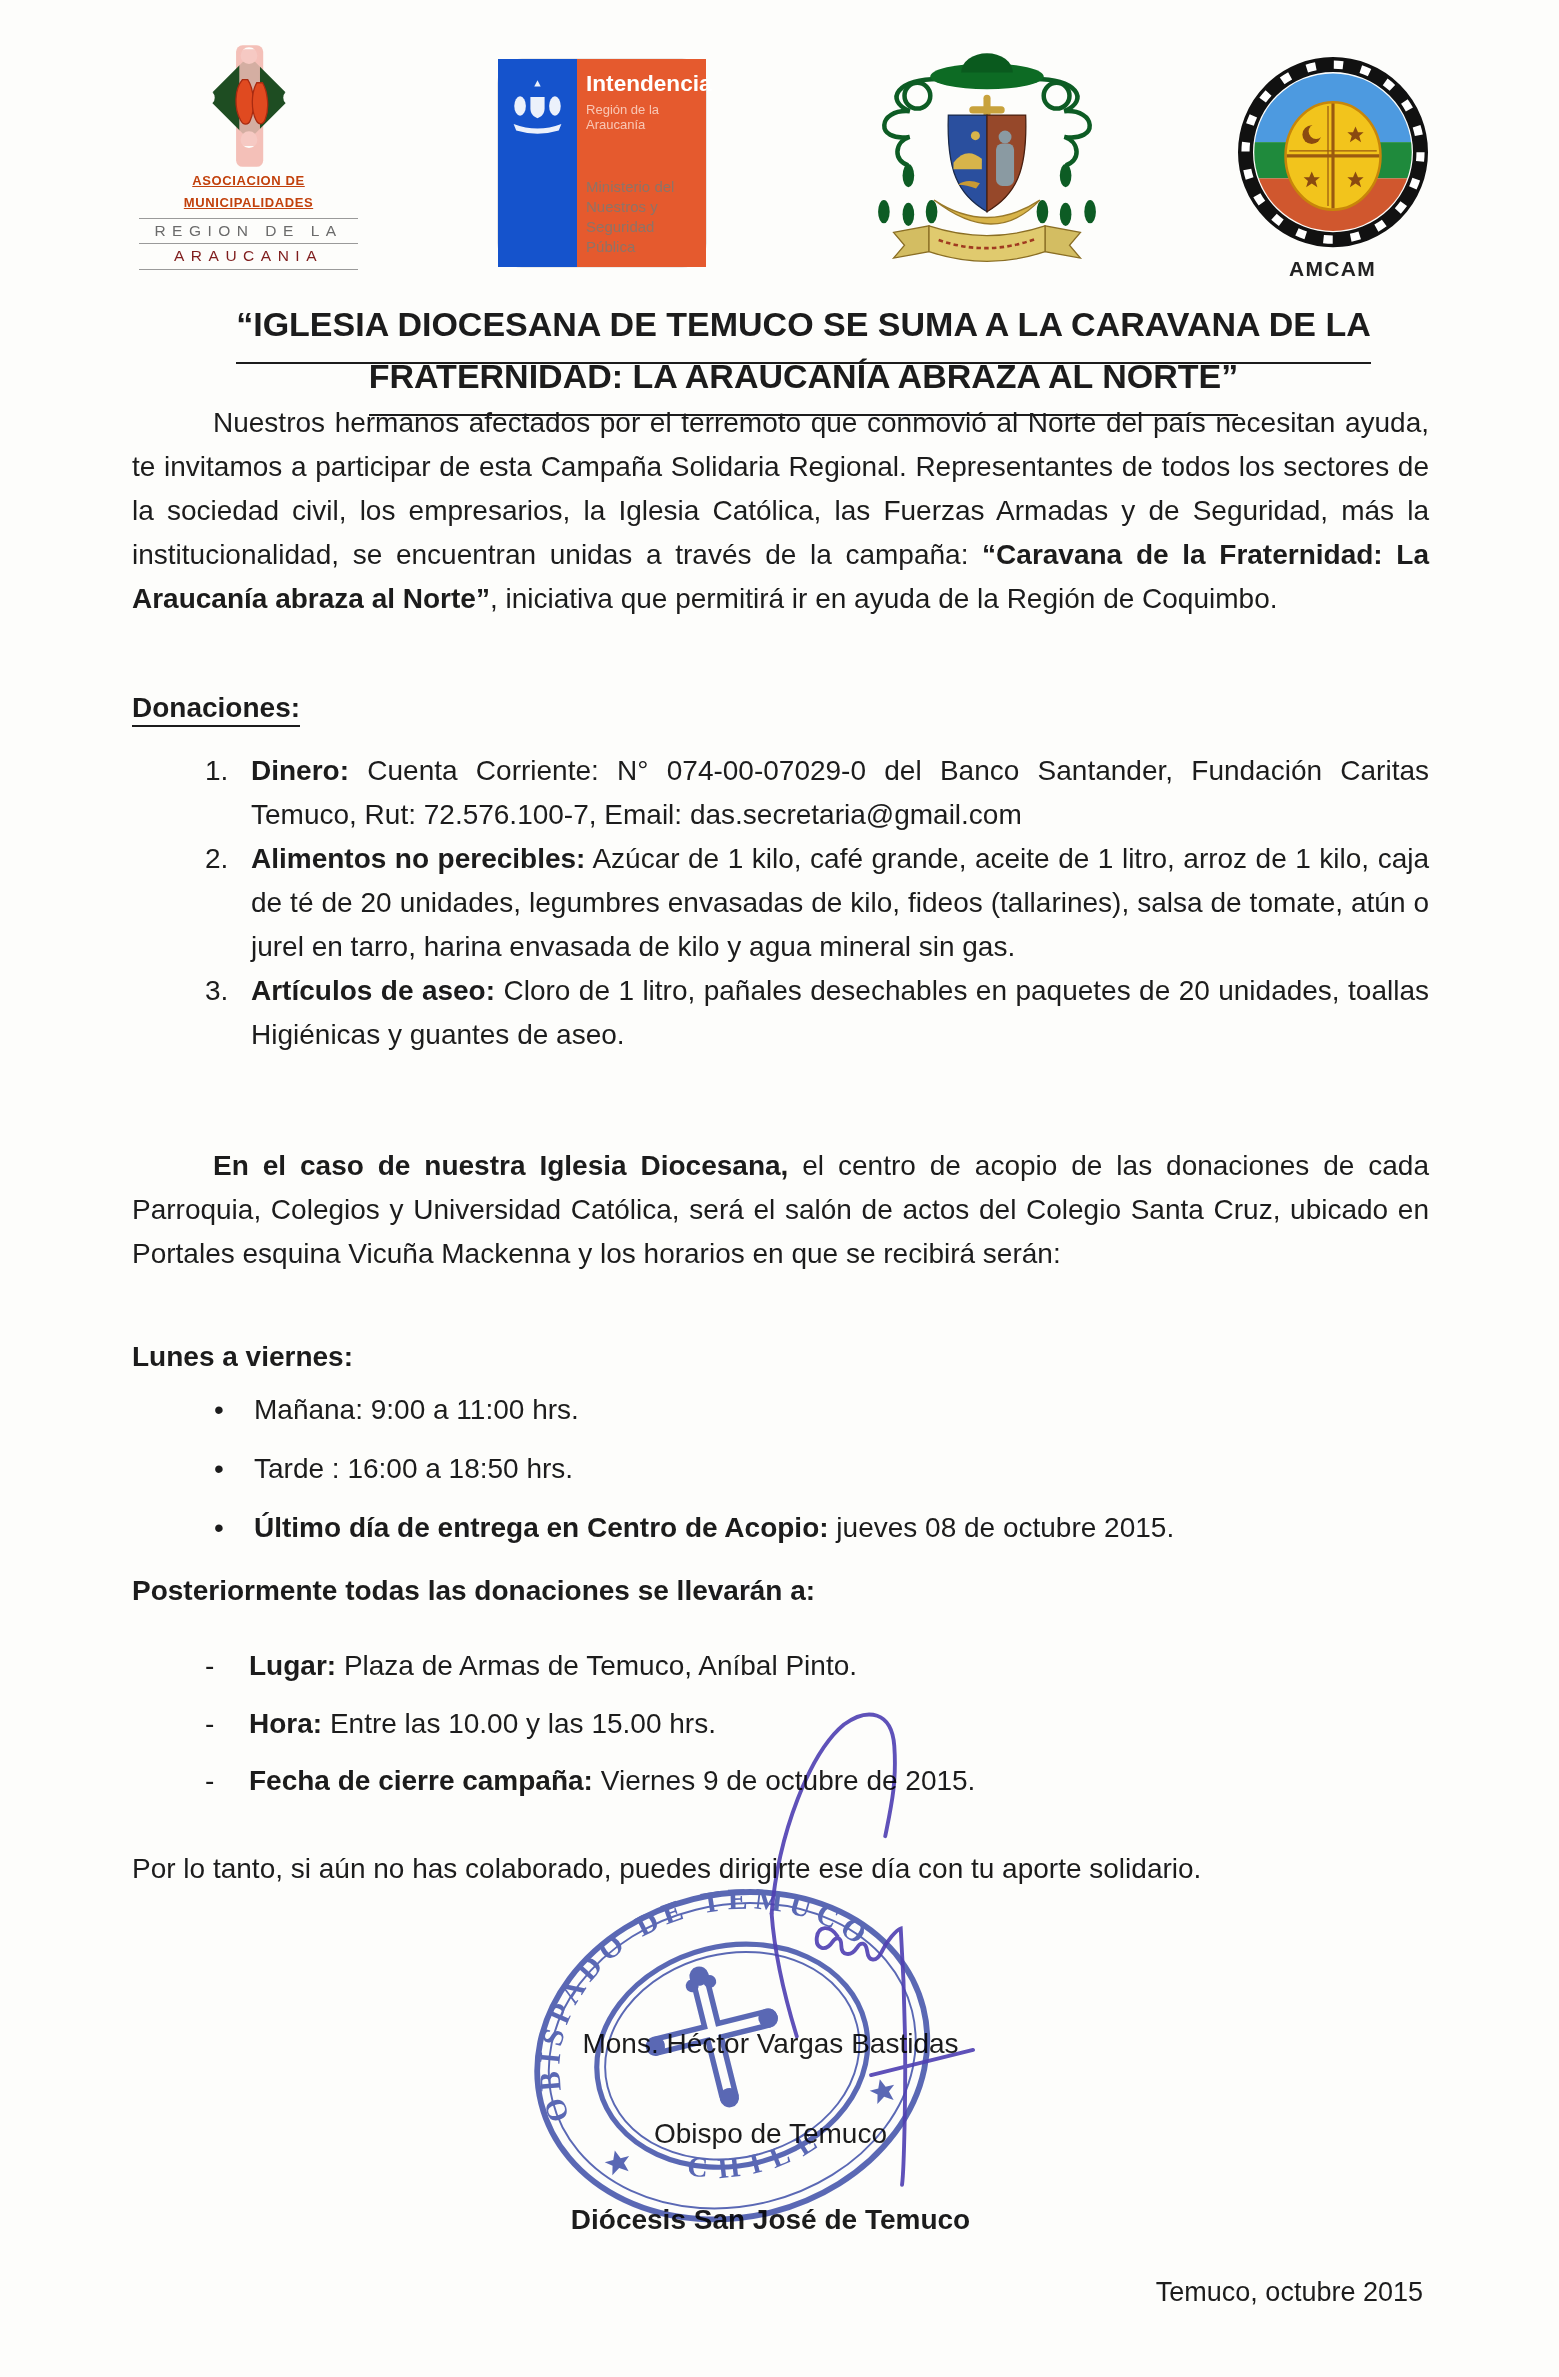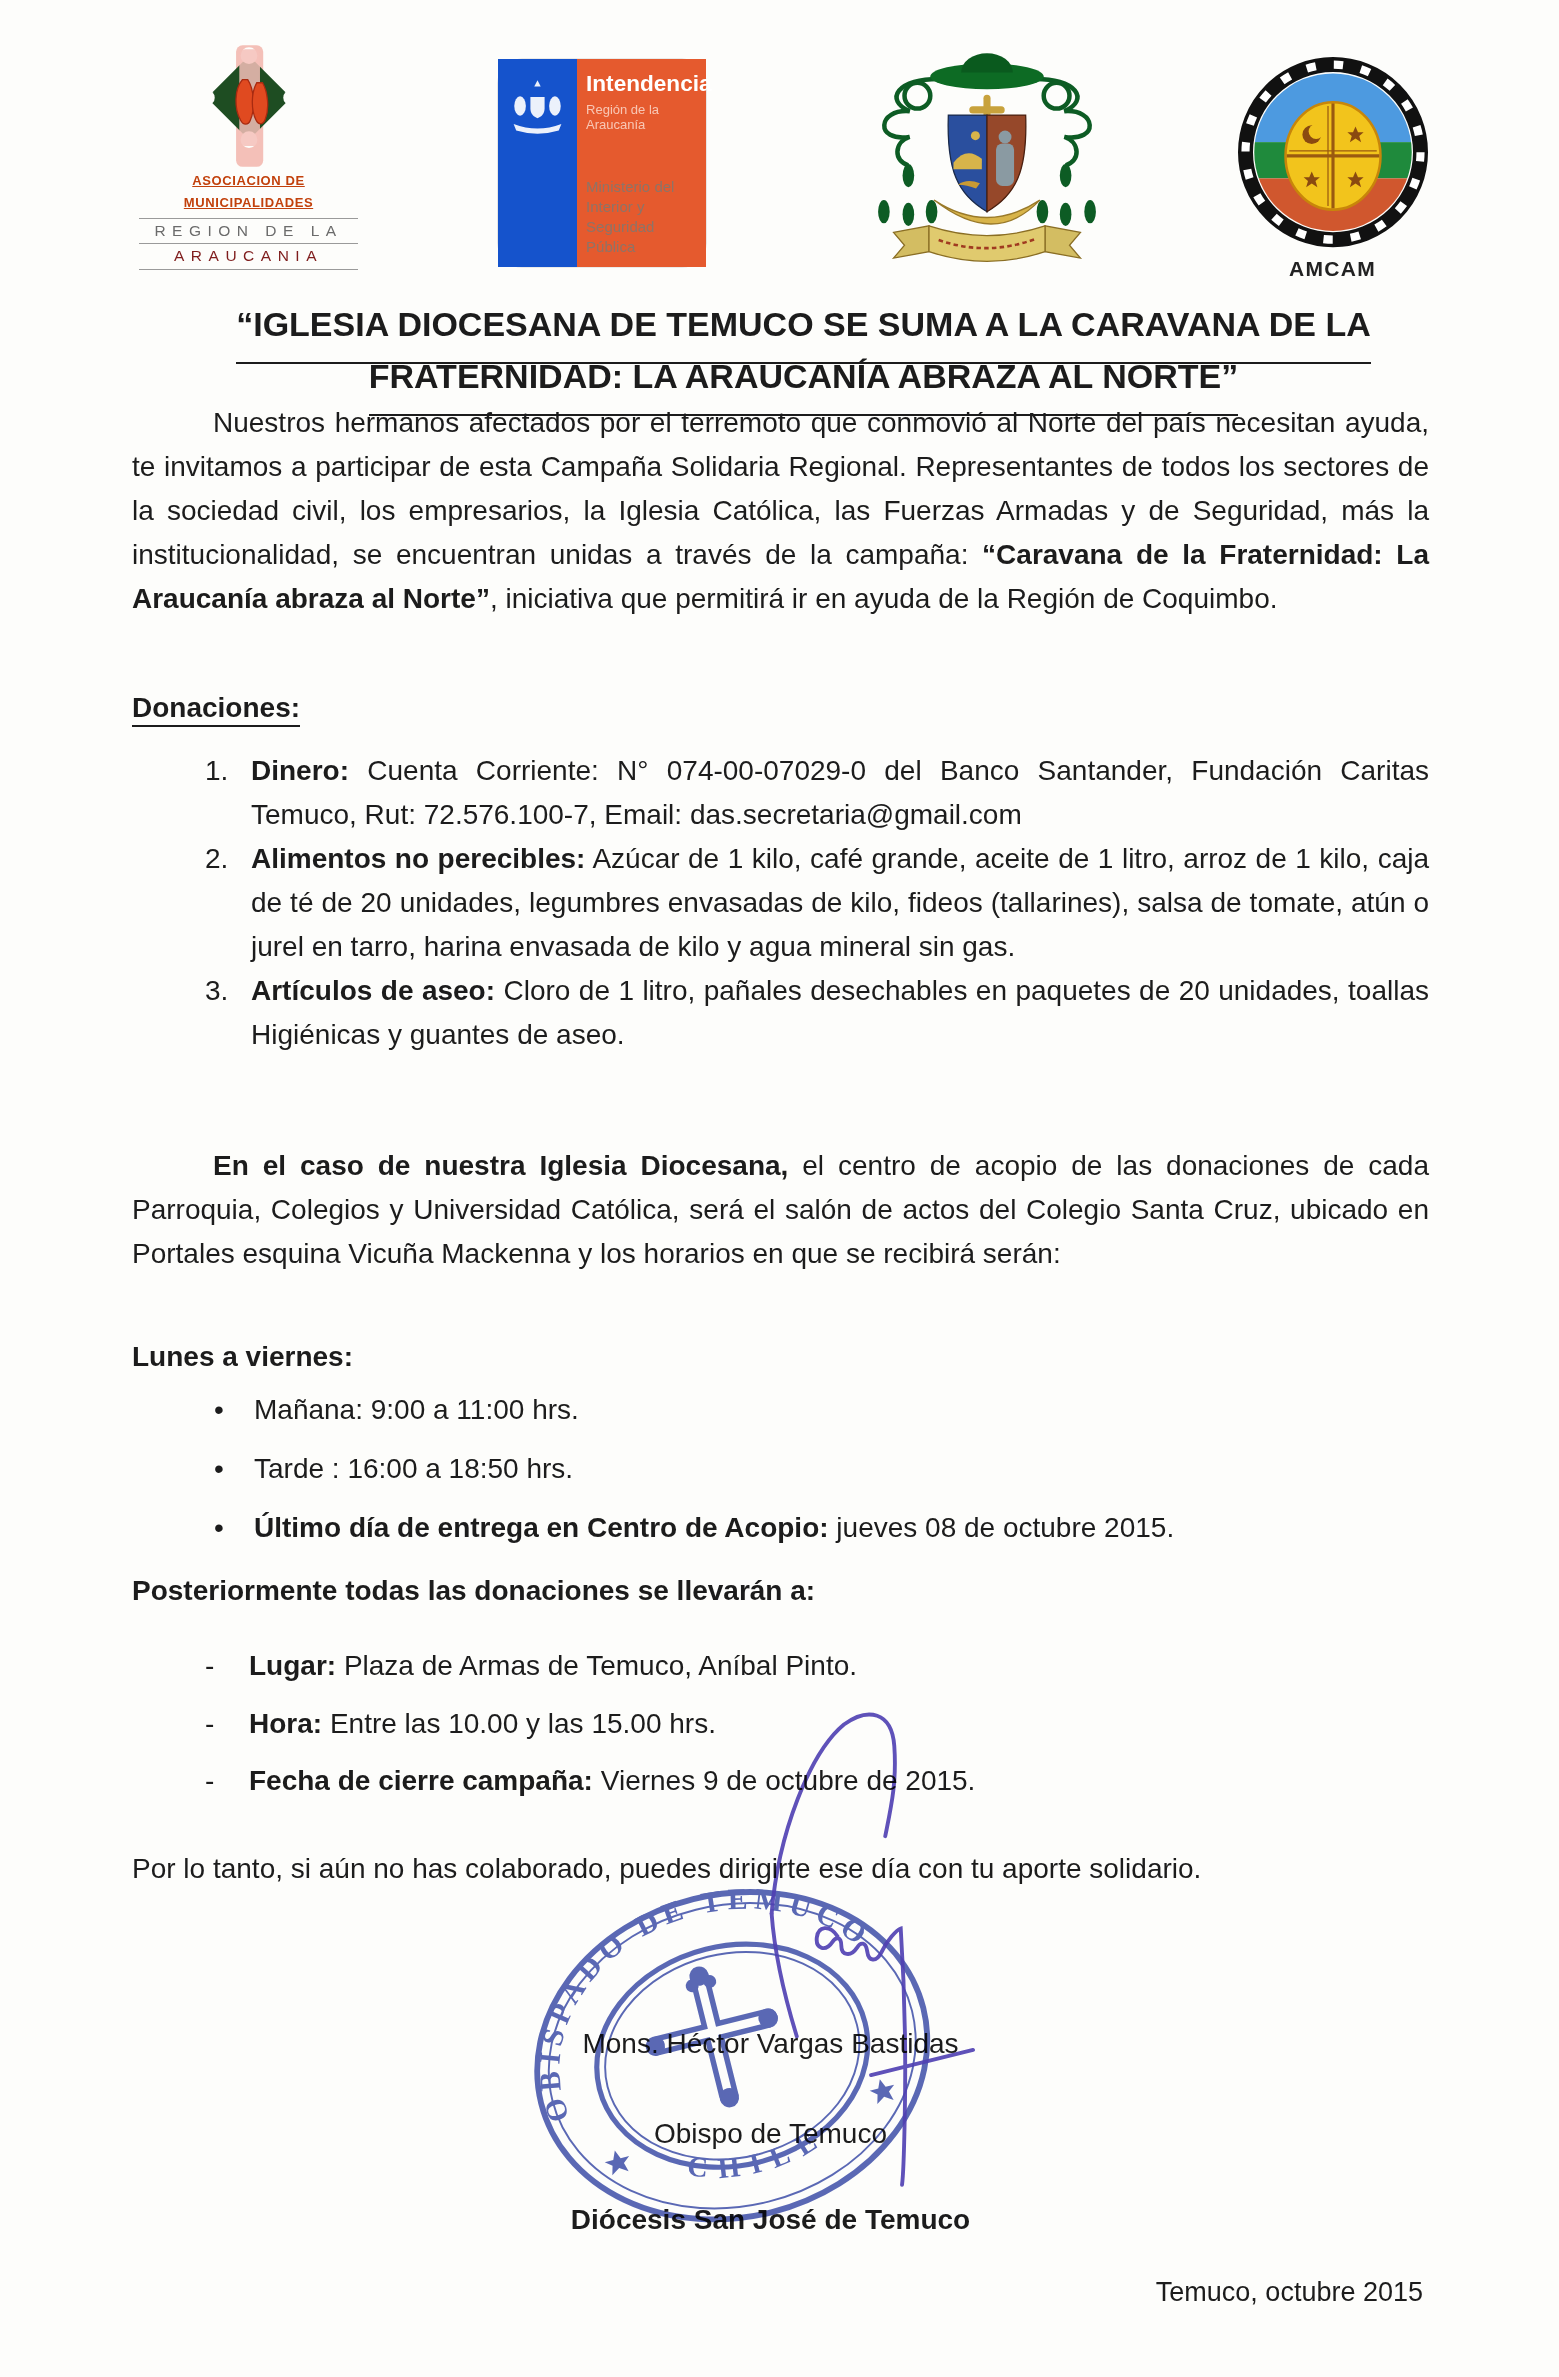--- a/index.html
+++ b/index.html
@@ -88,21 +88,21 @@
           <path d="M50 18 l5 -10 l5 10 Z"></path>
           <path d="M18 76 q37 14 74 0 l-4 10 q-33 10 -66 0 Z"></path>
         </g>
       </svg>
     </div>
     <div class="logo2-orange">
       <div class="int-title">Intendencia</div>
       <div class="int-sub">Región de la Araucanía</div>
       <div class="int-min">
         <div>Ministerio del</div>
-        <div>Interior y</div>
+        <div>Nuestros y</div>
         <div>Seguridad Pública</div>
       </div>
     </div>
   </div>
 
   <div class="logo logo3">
     <svg width="258" height="232" viewBox="0 0 400 360">
 
       <g fill="none" stroke="#0d5c24" stroke-width="7">
         <path d="M130 62 C60 60 40 95 80 112 C30 108 25 160 80 152 C55 160 55 190 78 196"></path>

